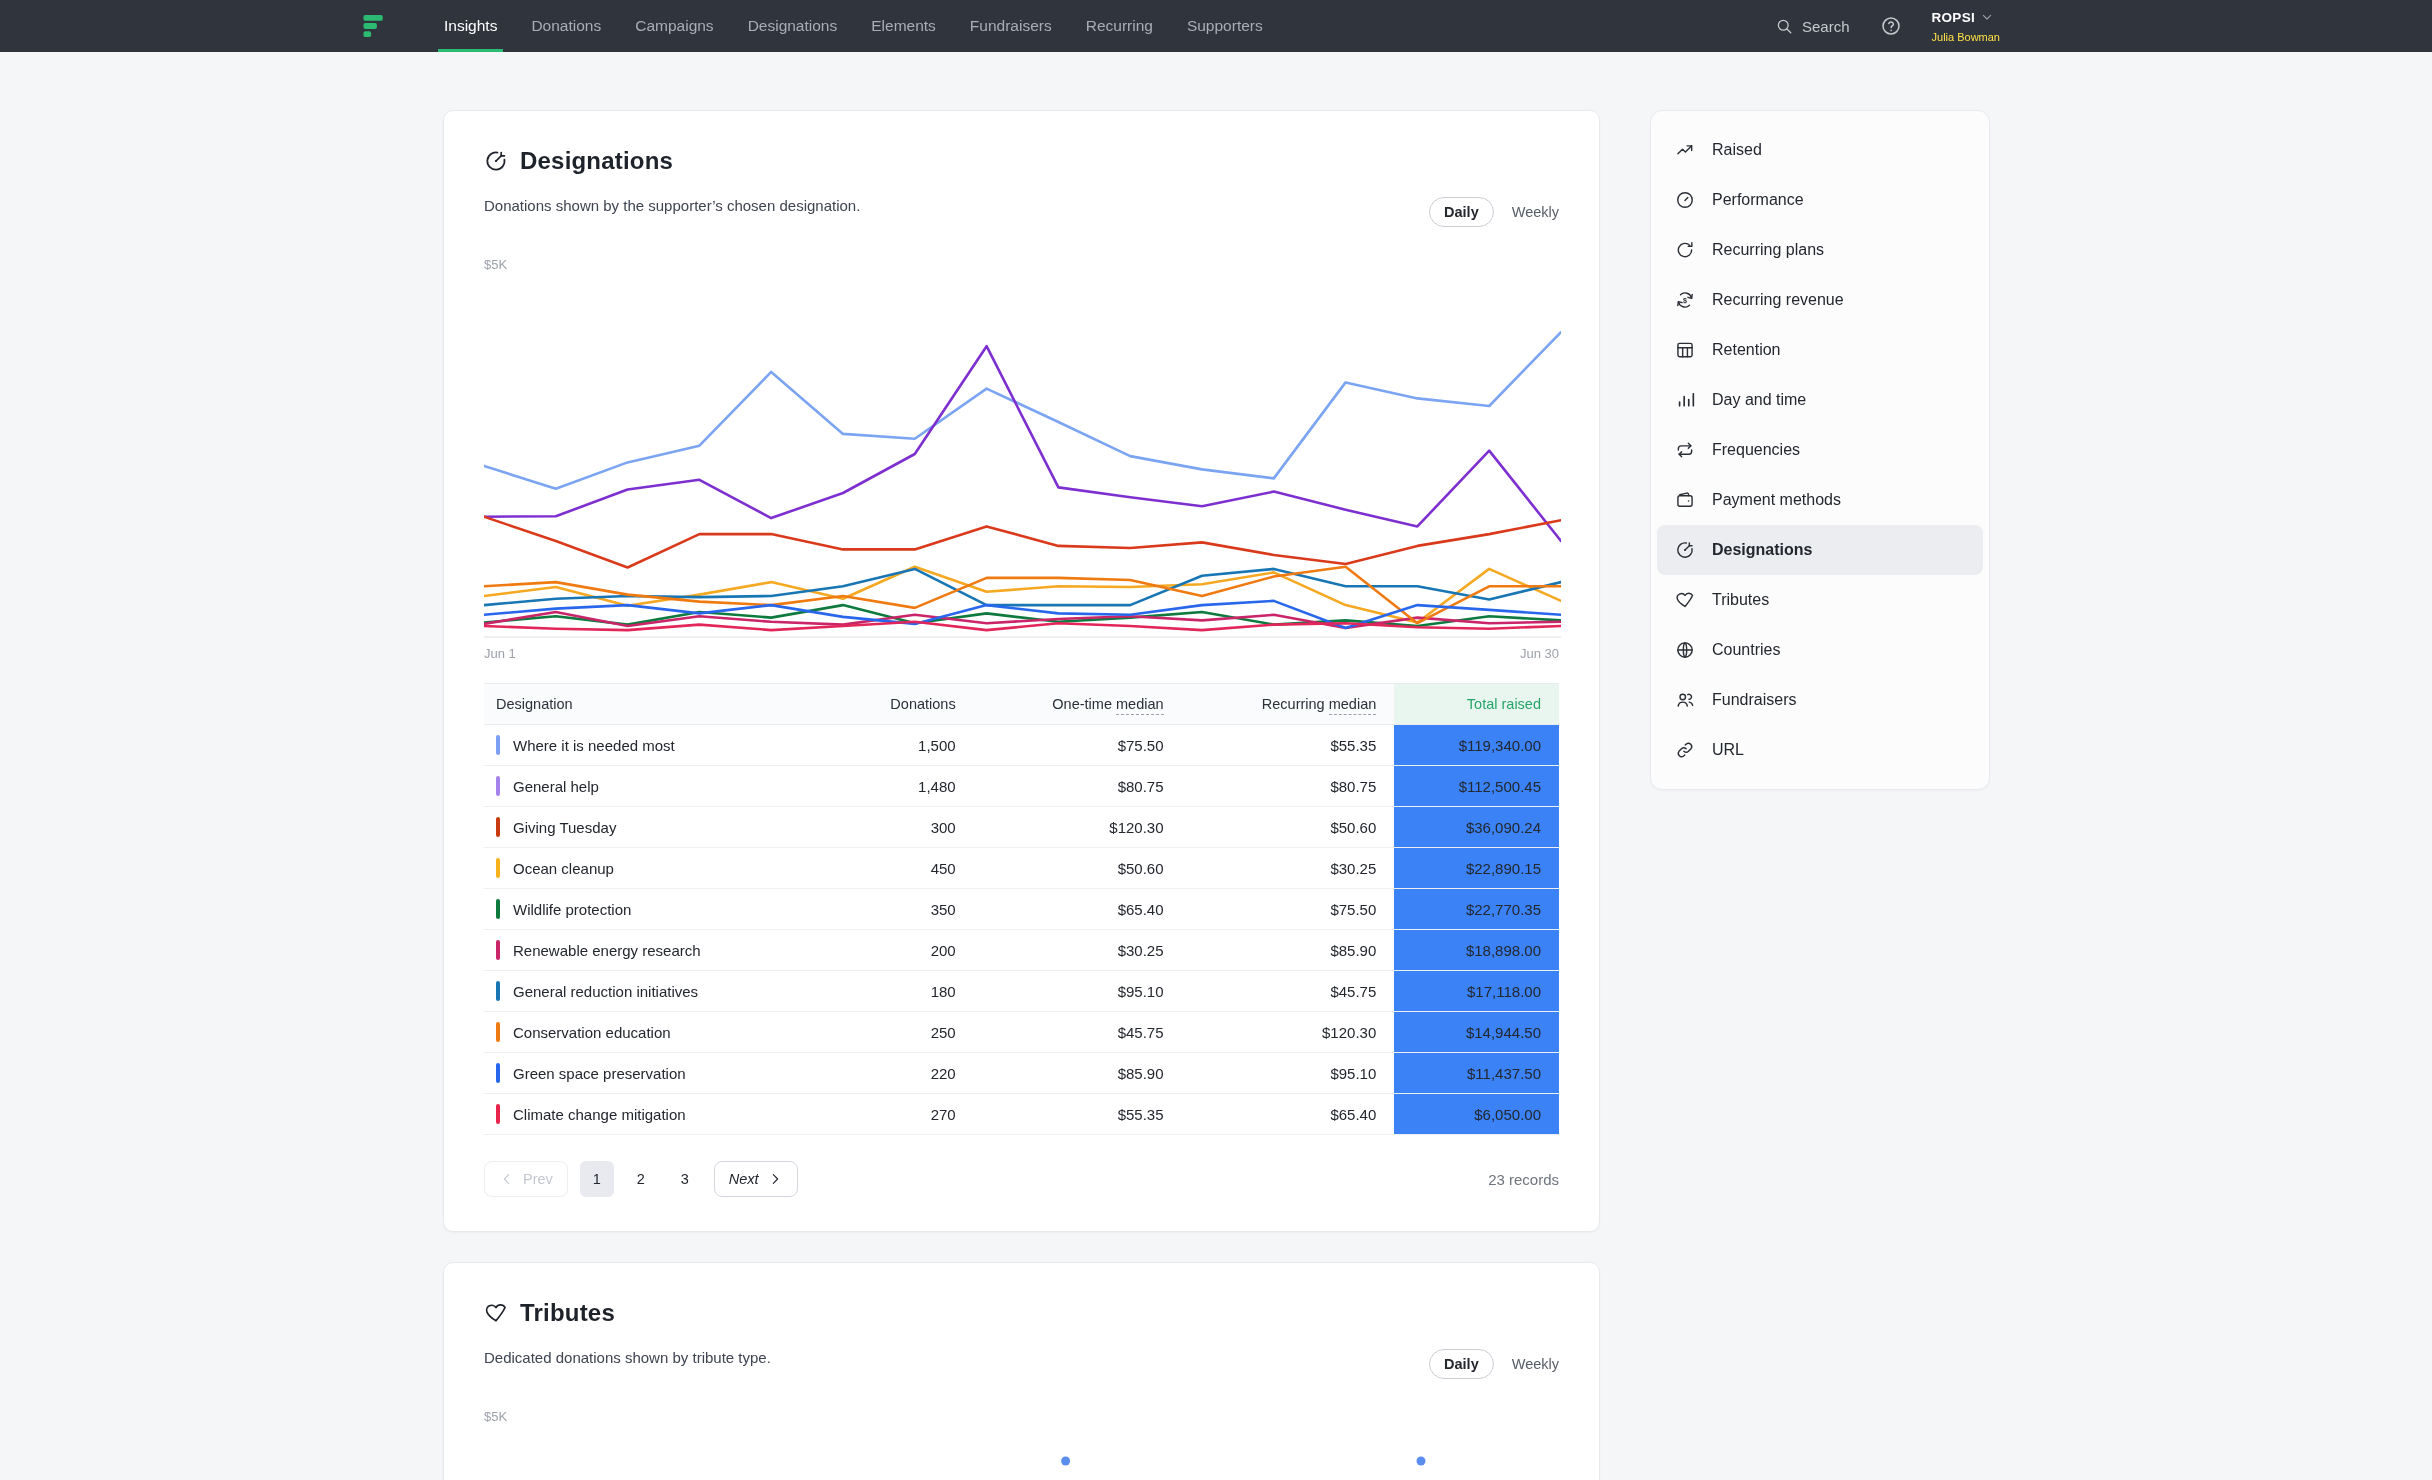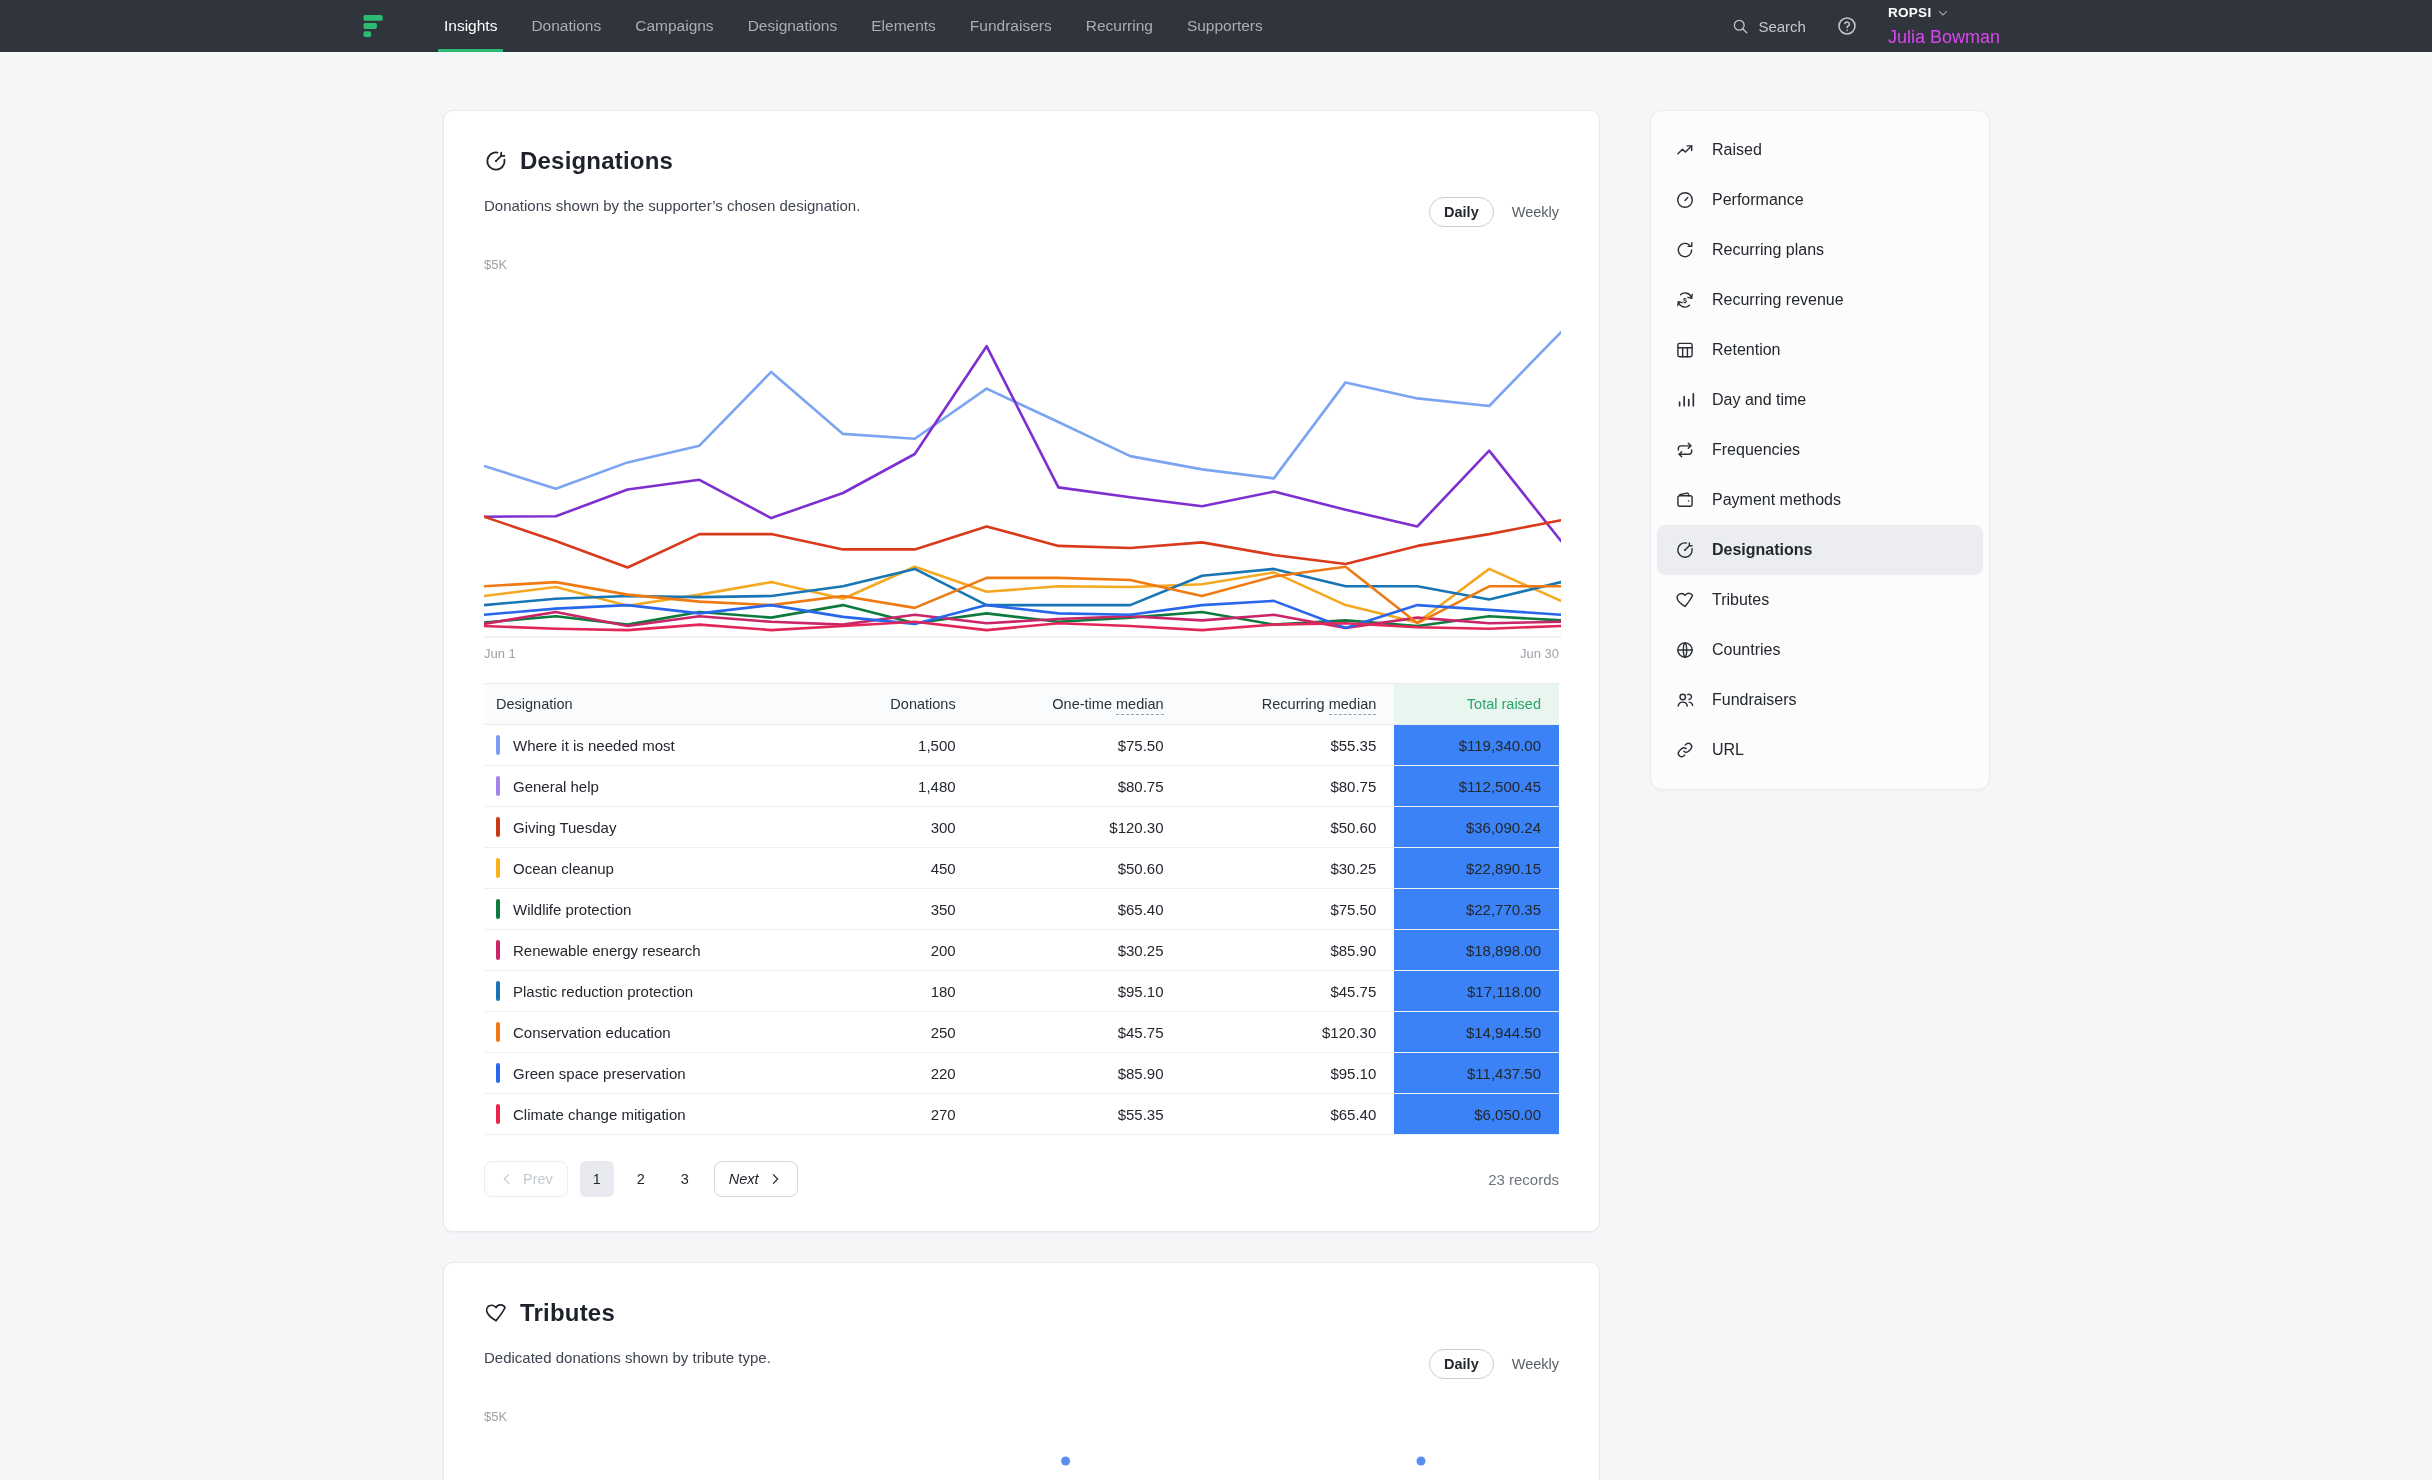--- a/index.html
+++ b/index.html
@@ -32,21 +32,21 @@
   .nav-item.active::after {
     content:""; position:absolute; left:-6px; right:-6px; bottom:0; height:3px;
     background:#2BBB72;
   }
   .nav-right { display:flex; align-items:center; gap:30px; }
   .search { display:flex; align-items:center; gap:9px; color:#C5C8CE; font-size:15px; cursor:pointer; }
   .help { color:#C5C8CE; cursor:pointer; }
   .account { display:flex; flex-direction:column; align-items:flex-start; cursor:pointer; }
   .account-org { display:flex; align-items:center; gap:4px; color:#FFFFFF; font-size:13.5px; font-weight:600; letter-spacing:.3px; }
   .account-org .icon { color:#9BA0A8; }
-  .account-user { color:#d946ef; font-size:18px; margin-top:6px; }
+  .account-user { color:#fde047; font-size:11px; margin-top:6px; }
 
   
   .page { display:flex; align-items:flex-start; gap:50px; padding:58px 0 0 443px; }
   .main-col { width:1157px; }
   .card {
     width:1157px; background:#FFFFFF; border:1px solid #E7E9ED; border-radius:10px;
     box-shadow:0 1px 2px rgba(16,24,40,.04);
     padding:36px 40px 34px 40px;
   }
   .card + .card { margin-top:30px; }
@@ -292,21 +292,21 @@
               </td>
               <td>200</td>
               <td>$30.25</td>
               <td>$85.90</td>
               <td class="highlight">$18,898.00</td>
             </tr>
             <tr>
               <td>
                 <div class="desig-cell">
                   <span class="color-bar" style="background: rgb(24, 118, 180);"></span>
-                  <span>Plastic reduction protection</span>
+                  <span>General reduction initiatives</span>
                 </div>
               </td>
               <td>180</td>
               <td>$95.10</td>
               <td>$45.75</td>
               <td class="highlight">$17,118.00</td>
             </tr>
             <tr>
               <td>
                 <div class="desig-cell">

